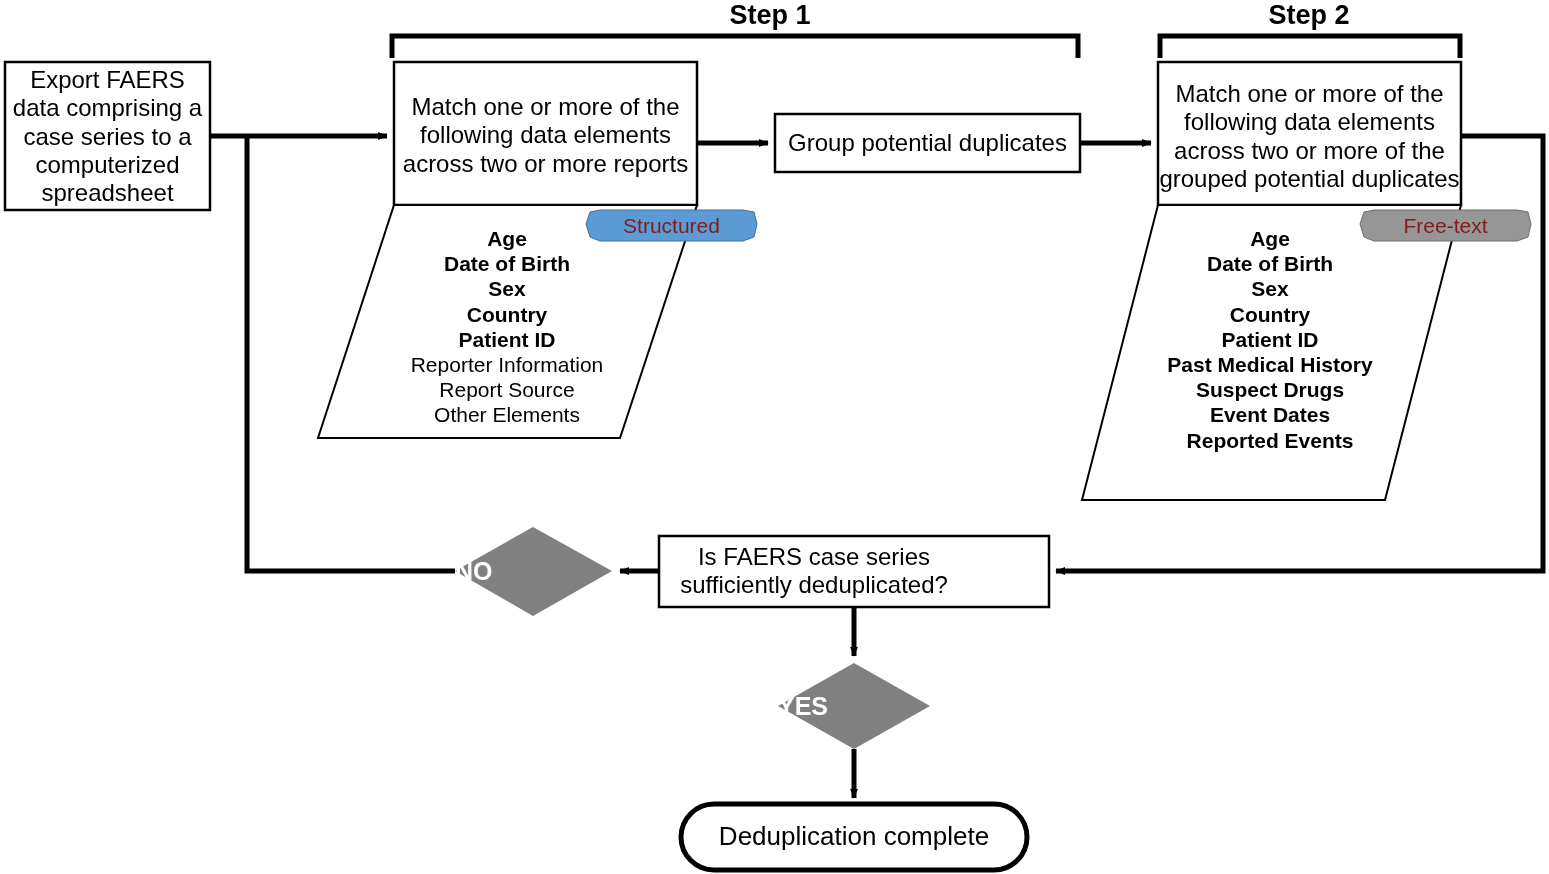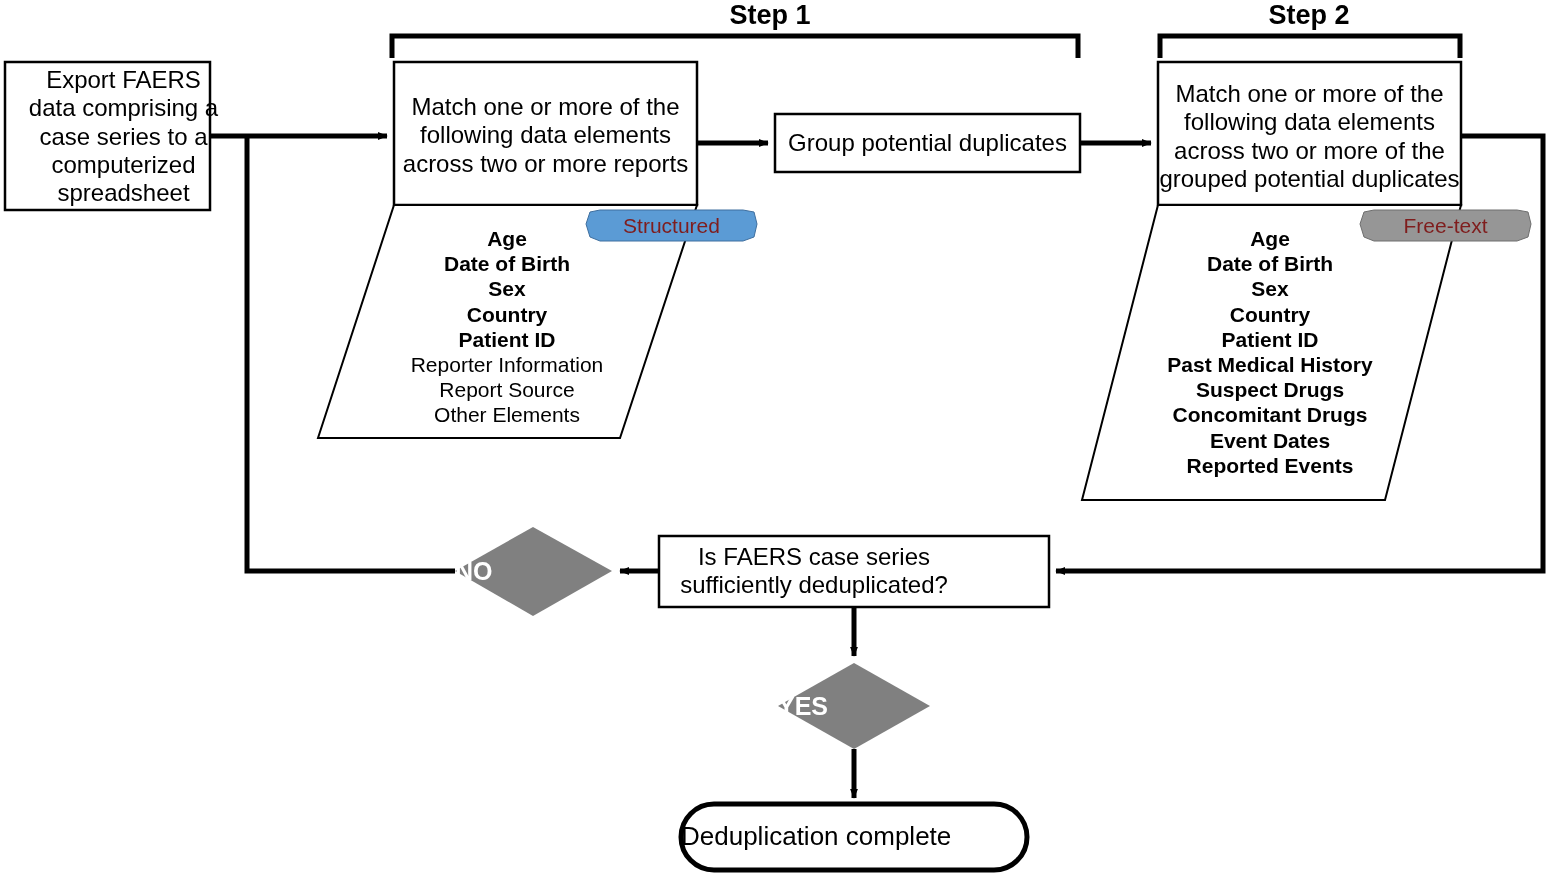--- a/index.html
+++ b/index.html
@@ -33,21 +33,21 @@
   }
   .bracket-label {
     position: absolute;
     text-align: center;
     font-weight: bold;
     font-size: 27px;
     color: #000000;
     font-family: "Liberation Sans", sans-serif;
   }
   .proc-text { font-size: 24px; }
-  .box-text  { font-size: 24px; padding-left: 16px; }
+  .box-text  { font-size: 24px; }
   .elem-list {
     position: absolute;
     text-align: center;
     font-size: 21px;
     color: #000000;
     line-height: 1.20;
     font-family: "Liberation Sans", sans-serif;
   }
   .elem-list .bold { font-weight: bold; }
   .badge-label {
@@ -61,20 +61,21 @@
   .diamond-label {
     position: absolute;
     color: #ffffff;
     font-weight: bold;
     font-size: 25px;
     font-family: "Liberation Sans", sans-serif;
     pointer-events: none;
   }
   .terminal-text {
     position: absolute;
+    text-align: center;
     font-size: 26px;
     color: #000000;
     font-family: "Liberation Sans", sans-serif;
     pointer-events: none;
   }
 </style>
 </head>
 <body>
 
 <div id="canvas">
@@ -167,21 +168,20 @@
     </div>
 
   <div class="elem-list" id="step2-list" style="left:1135px; top:226px; width:270px;">
       <div class="bold">Age</div>
       <div class="bold">Date of Birth</div>
       <div class="bold">Sex</div>
       <div class="bold">Country</div>
       <div class="bold">Patient ID</div>
       <div class="bold">Past Medical History</div>
       <div class="bold">Suspect Drugs</div>
-      <div class="bold">Concomitant Drugs</div>
       <div class="bold">Event Dates</div>
       <div class="bold">Reported Events</div>
     </div>
 
   <div class="badge-label" style="left:586px; top:214px; width:171px;">Structured</div>
 
   <div class="badge-label" style="left:1360px; top:214px; width:171px;">Free-text</div>
 
   <div class="diamond-label" style="left:455px; top:557px; width:157px;">NO</div>
 

